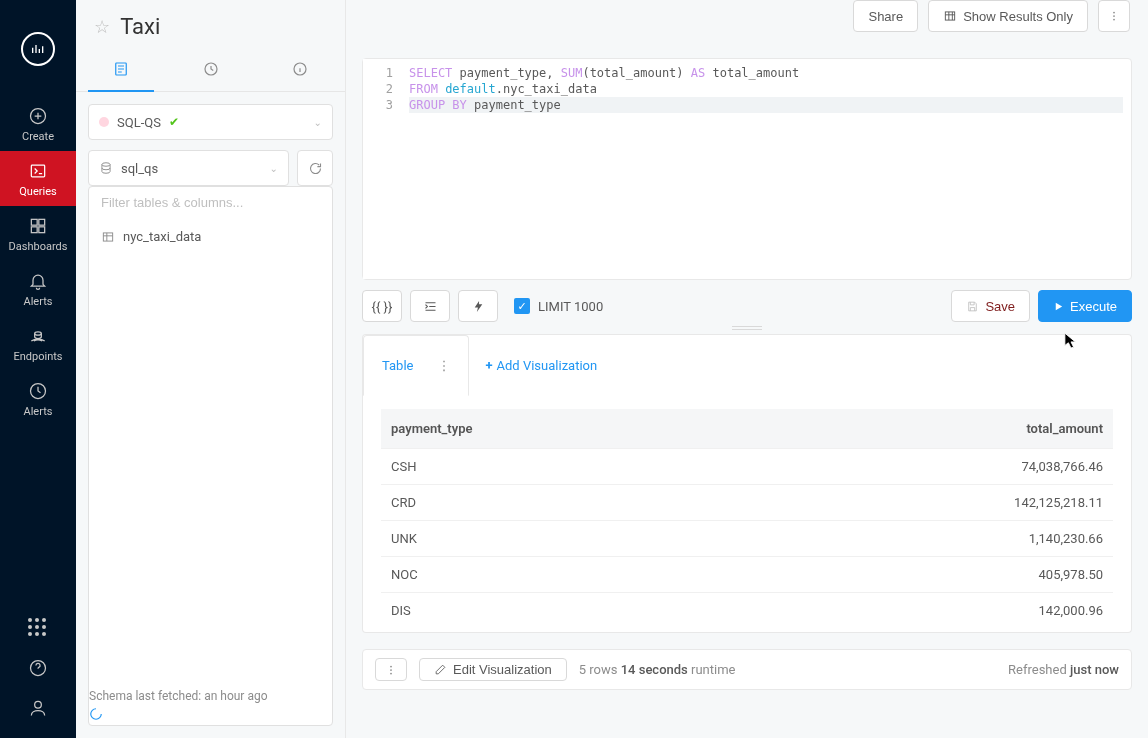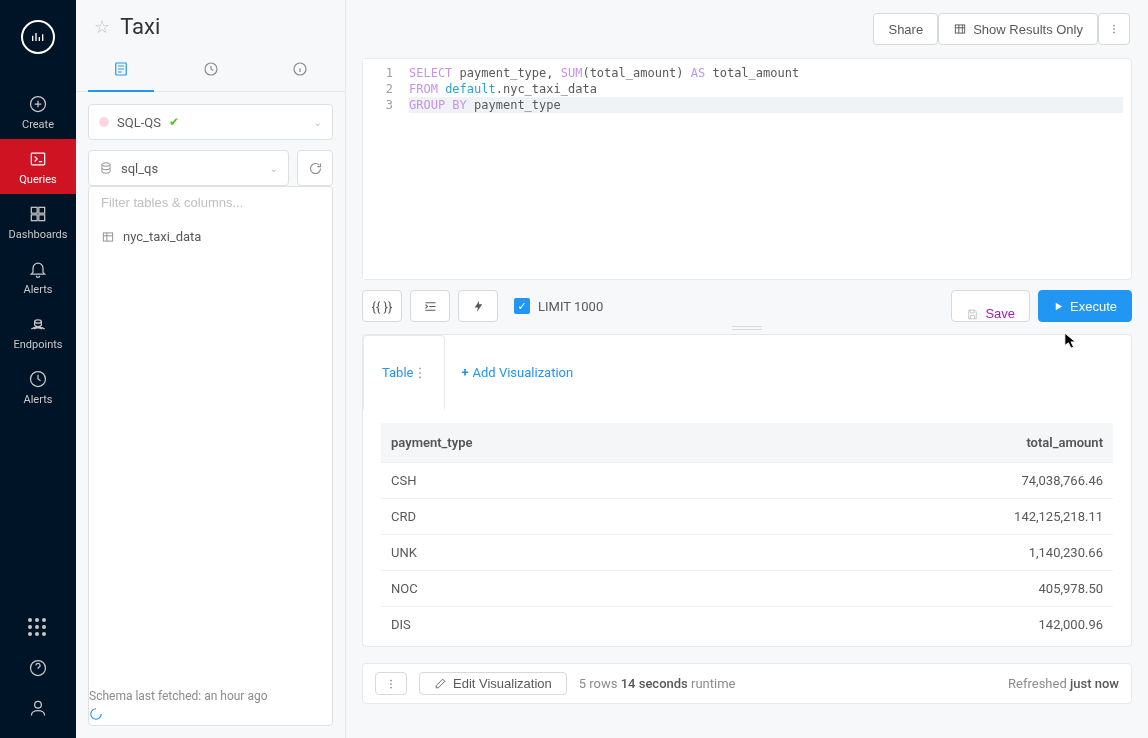--- a/index.html
+++ b/index.html
@@ -15,21 +15,21 @@
 }
 
 
 .rail {
   width: 76px;
   background: #001428;
   color: #aaa;
   display: flex;
   flex-direction: column;
   align-items: center;
-  padding-top: 20px;
+  padding-top: 32px;
   position: relative;
 }
 .rail .logo-circle { width: 34px; height: 34px; border: 2px solid #fff; border-radius: 50%; display: flex; align-items: center; justify-content: center; margin-bottom: 30px; }
 .rail .logo-circle svg { width: 16px; height: 16px; stroke: #fff; fill: none; }
 .rail-item { width: 76px; display: flex; flex-direction: column; align-items: center; justify-content: center; padding: 10px 0 8px; cursor: pointer; color: #c8c8c8; font-size: 11px; gap: 4px; }
 .rail-item.active { background: #cf1322; color: #fff; }
 .rail-item svg, .rail-item .i { width: 20px; height: 20px; }
 .rail-spacer { flex: 1; }
 .rail-bottom { display: flex; flex-direction: column; align-items: center; gap: 20px; padding-bottom: 20px; }
 .rail-bottom svg, .rail-bottom .grid9 { width: 20px; height: 20px; }
@@ -63,26 +63,26 @@
 .filter-input::placeholder { color: #bfbfbf; }
 .table-item { display: flex; align-items: center; gap: 8px; padding: 10px 2px; color: #595959; cursor: pointer; }
 .table-item svg { width: 14px; height: 14px; }
 .schema-container { border: 1px solid #e0e0e0; border-radius: 4px; background: #fff; flex: 1; display: flex; flex-direction: column; margin-top: -10px; }
 .schema-inner { padding: 0 10px; flex: 1; }
 .schema-foot-hr { margin-top: auto; color: #8c8c8c; font-size: 12px; padding: 10px 0 4px;}
 .spinner { color: #2196f3; }
 
 
 .main { flex: 1; display: flex; flex-direction: column; background: #f6f8f9; min-width: 0; }
-.topbar { display: flex; align-items: center; height: 58px; padding: 0 18px; }
+.topbar { display: flex; align-items: flex-start; height: 58px; padding: 0 18px; gap: 10px; }
 .topbar-spacer { flex: 1; }
 .btn { background: #fff; border: 1px solid #d9d9d9; border-radius: 4px; height: 32px; padding: 0 14px; display: inline-flex; align-items: center; gap: 6px; color: #595959; cursor: pointer; font-size: 13px; }
 .btn.icon-only { width: 32px; padding: 0; justify-content: center; }
 .btn-primary { background: #2196f3; border-color: #2196f3; color: #fff; align-items: center; }
-.btn-disabled { color: #a21caf; cursor: not-allowed; align-items: flex-end; }
+.btn-disabled { color: #7f1d1d; cursor: not-allowed; }
 
 .editor-wrap { margin: 0 16px; background: #fff; border: 1px solid #e8e8e8; border-radius: 4px; }
 .editor { font-family: Menlo, Consolas, monospace; font-size: 12px; display: flex; min-height: 220px; }
 .gutter { width: 38px; text-align: right; padding: 6px 8px 6px 0; color: #a0a0a0; user-select: none; background: #fff; border-right: 0; }
 .gutter div { line-height: 16px; }
 .code { padding: 6px 8px; flex: 1; white-space: pre; line-height: 16px; }
 .code .ln { display: block; }
 .code .ln.cl { background: #f0f3f5; }
 .kw { color: #c792ea; }
 .fn { color: #c792ea; }
@@ -92,21 +92,21 @@
 .toolbar { display: flex; align-items: center; gap: 8px; margin: 10px 16px; }
 .toolbar .left { display: flex; gap: 8px; }
 .mini { background: #fff; border: 1px solid #d9d9d9; border-radius: 4px; width: 40px; height: 32px; display: flex; align-items: center; justify-content: center; color: #595959; cursor: pointer; font-size: 13px; }
 .limit { display: flex; align-items: center; gap: 8px; margin-left: 8px; color: #595959; }
 .checkbox { width: 16px; height: 16px; background: #2196f3; border-radius: 2px; display: inline-flex; align-items: center; justify-content: center; color: #fff; font-size: 11px; }
 .toolbar-spacer { flex: 1; }
 .resize-handle { display:flex; justify-content:center; margin:-6px 0 4px; }
 .resize-handle span { width: 30px; height: 4px; border-top: 1px solid #d9d9d9; border-bottom: 1px solid #d9d9d9; }
 
 .results-tabs { display: flex; align-items: center; margin: 0 16px; border-bottom: 1px solid #e8e8e8; background: #fff; border: 1px solid #e8e8e8; border-bottom: none; border-radius: 4px 4px 0 0; }
-.rtab { padding: 29px 18px; color: #2196f3; cursor: pointer; position: relative; display: flex; align-items: center; gap: 0; }
+.rtab { padding: 22px 18px; color: #2196f3; cursor: pointer; position: relative; display: flex; align-items: center; gap: 24px; }
 .rtab.active { border: 1px solid #e8e8e8; border-bottom-color: #fff; border-radius: 4px 4px 0 0; margin-bottom: -1px; background: #fff; }
 .rtab .dots { color: #8c8c8c; }
 .add-viz { padding: 12px 16px; color: #2196f3; cursor: pointer; display: flex; align-items: center; gap: 4px; font-size: 13px; }
 
 .table-wrap { margin: 0 16px 10px; background: #fff; border: 1px solid #e8e8e8; border-top: none; border-radius: 0 0 4px 4px; padding: 14px 18px 4px; }
 table.results { width: 100%; border-collapse: collapse; }
 table.results thead th { text-align: left; font-weight: 600; color: #555; background: #f5f6f7; padding: 12px 10px; font-size: 13px; }
 table.results thead th:last-child { text-align: right; }
 table.results td { padding: 10px 10px; border-top: 1px solid #f0f0f0; color: #595959; }
 table.results td:last-child { text-align: right; }

